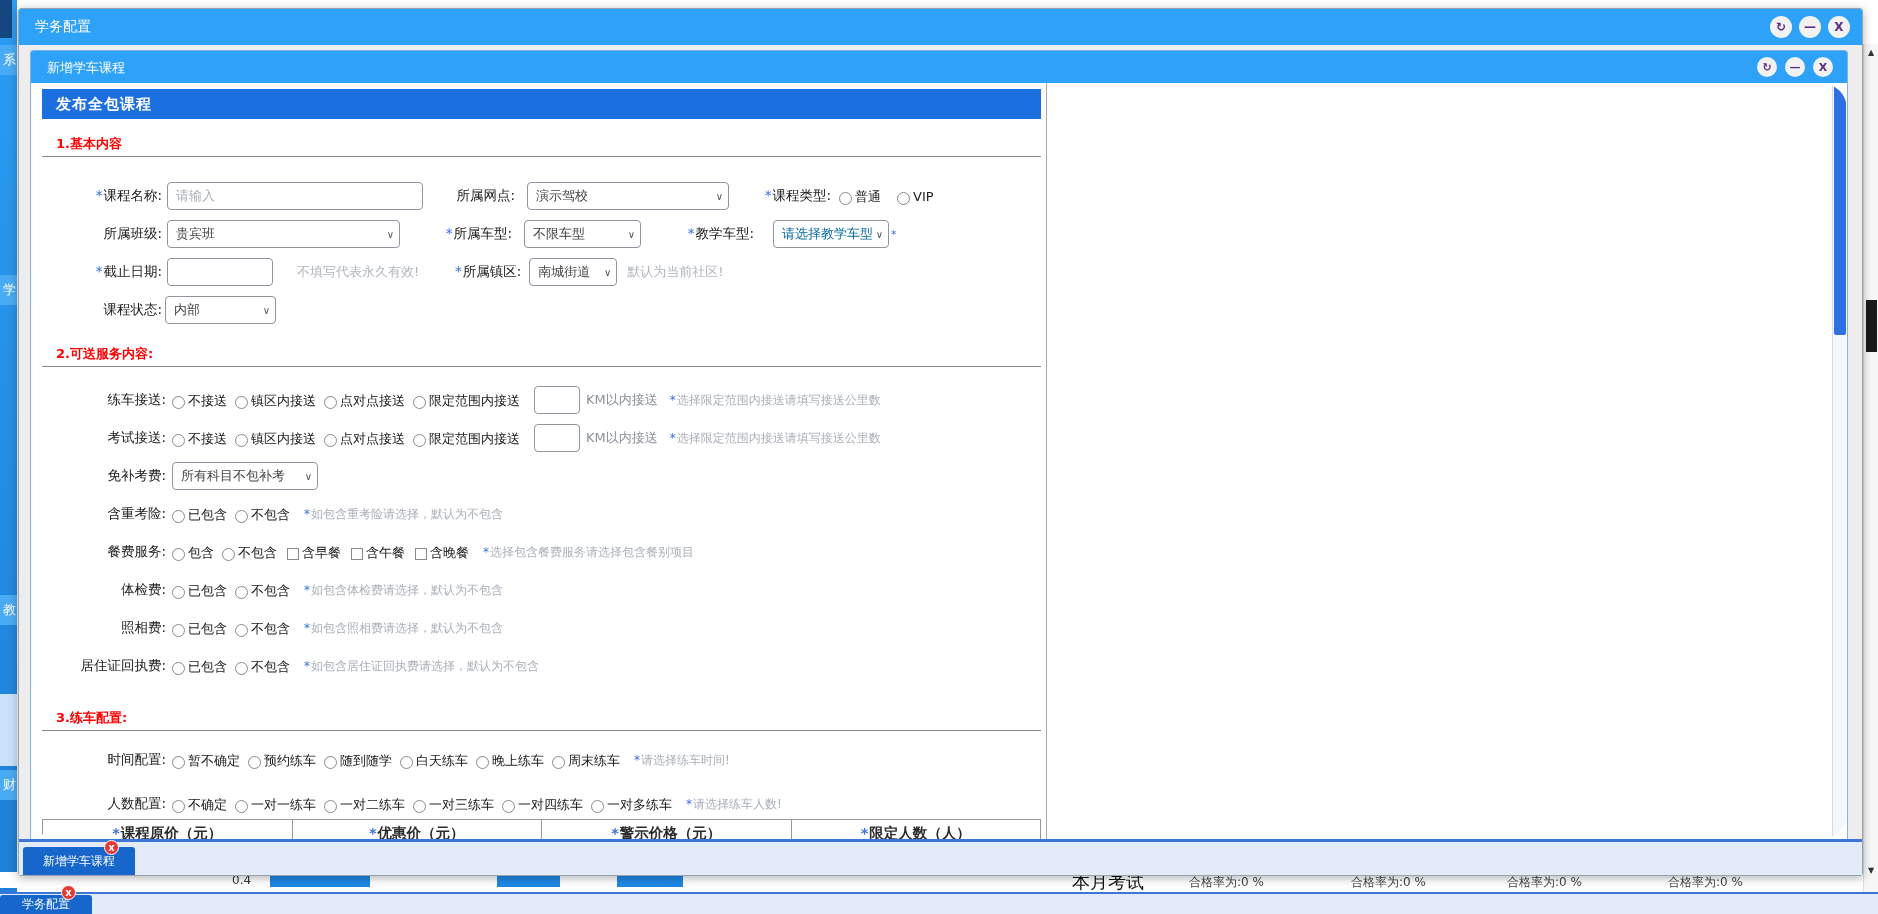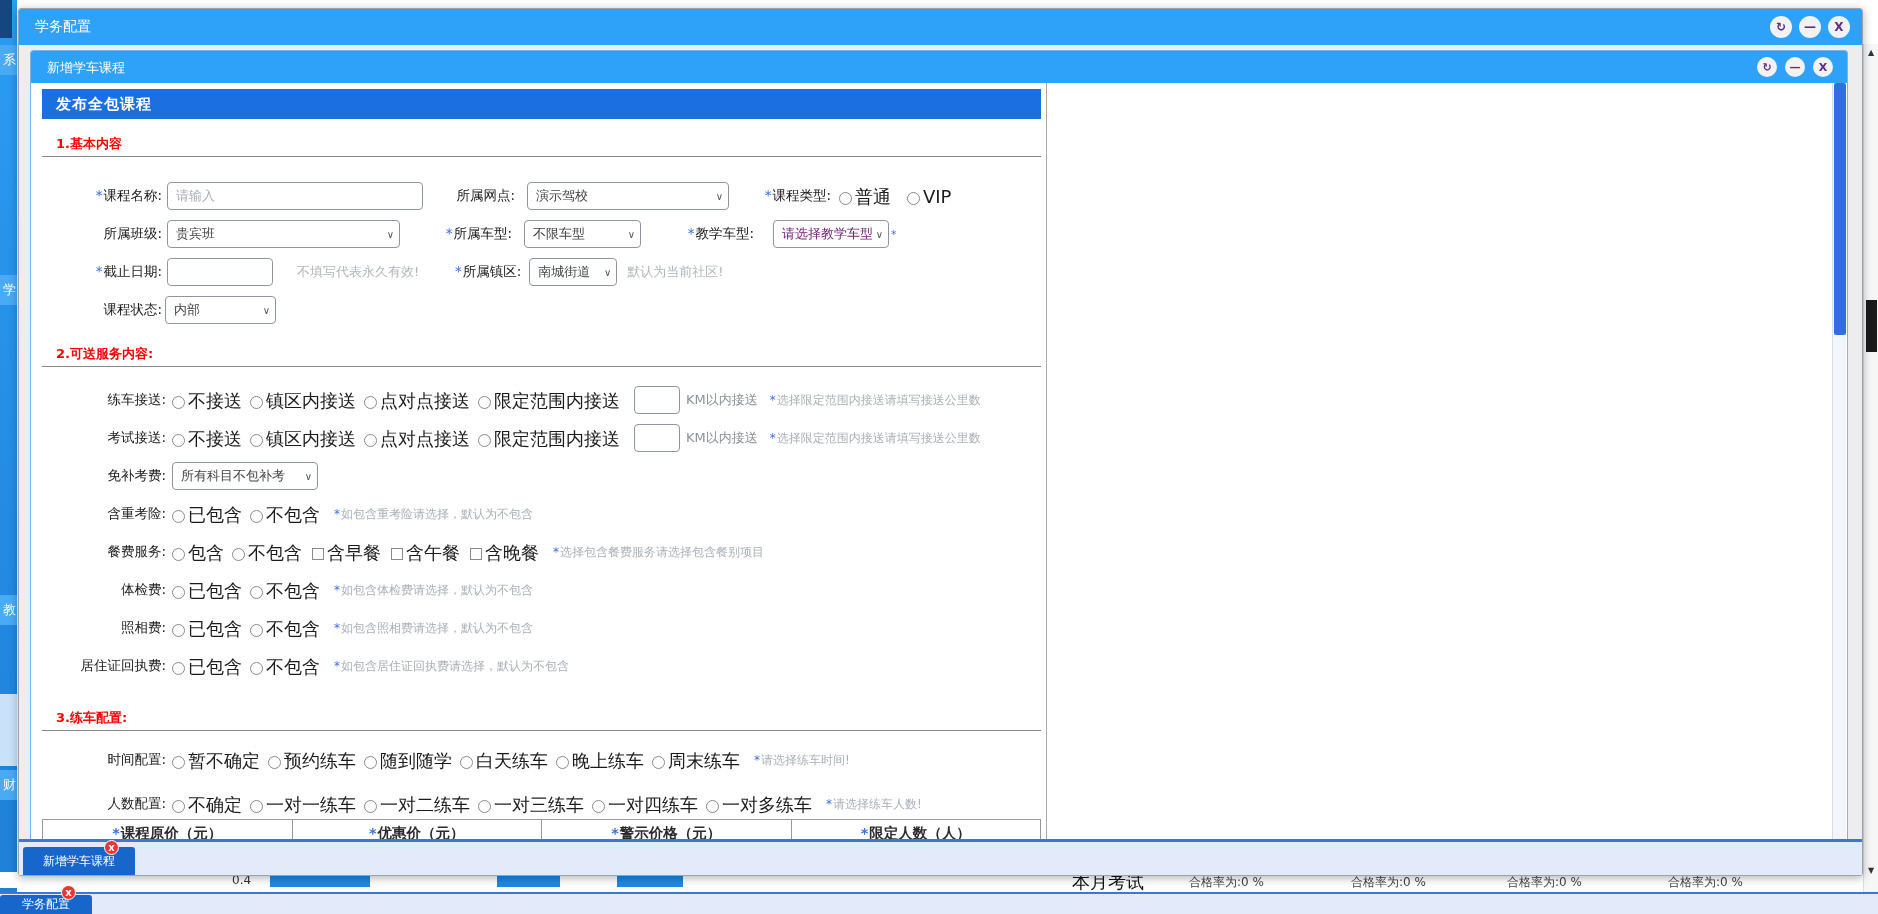--- a/index.html
+++ b/index.html
@@ -50,21 +50,21 @@
                     background:#e3ebfa; border-top:3px solid #3d76d9; z-index:5; }
   .window-taskbar .task-tab { left:4px; width:112px; height:28px; line-height:28px; }
 
   
   .inner-window { position:absolute; left:11px; top:41px; width:1818px; height:790px;
                   background:#fff; border:1px solid #7fb2e8; border-radius:3px 3px 0 0; z-index:2; }
   .titlebar.inner { height:32px; }
   .titlebar.inner .win-title { left:16px; top:8px; font-size:13px; }
   .titlebar.inner .win-btns { right:14px; top:6px; gap:8px; }
   .titlebar.inner .wbtn { width:20px; height:20px; font-size:11px; }
-  .inner-body { position:absolute; left:0; top:32px; right:0; bottom:0; background:#fff; overflow:hidden; }
+  .inner-body { position:absolute; left:0; top:32px; right:0; bottom:0; background:#fff; overflow:hidden;border-radius:26px; }
   .modal-scrollbar { position:absolute; right:1px; top:0; bottom:0; width:14px;
                      background:#f3f7fd; border-left:1px solid #d5dde8; }
   .modal-thumb { position:absolute; top:0; left:1px; width:12px; height:252px; background:#2f6fe4; border-radius:2px; }
 
   
   .form-area { position:absolute; left:6px; top:0; width:1010px; height:100%;
                border-right:1px solid #aaa; font-size:13px; color:#1b1b1b; }
   .form-header { margin:6px 0 0 5px; width:999px; height:30px; background:#1b6fde; color:#fff;
                  font-size:15px; font-weight:bold; line-height:30px; padding-left:14px; letter-spacing:1px; }
   .sec-title { margin:16px 0 0 19px; color:#f00; font-weight:bold; font-size:13px; }
@@ -78,28 +78,28 @@
   .w120 { width:120px; } .w124 { width:124px; } .w72 { width:72px; } .w82 { width:82px; }
   .w86 { width:86px; } .w88 { width:88px; }
   .req { color:#3b6fe0; font-style:normal; margin-right:1px; }
   .req.sup { font-size:11px; vertical-align:top; margin-left:2px; }
   .tinput { flex:none; border:1px solid #8f959e; border-radius:4px; height:28px; background:#fff;
             display:flex; align-items:center; padding-left:8px; }
   .ph { color:#a9b0b8;text-align:center; }
   .select { flex:none; border:1px solid #8f959e; border-radius:4px; height:28px; background:#fff;
             display:flex; align-items:center; justify-content:space-between; padding:0 5px 0 8px; }
   .sel-val { color:#444; white-space:nowrap; overflow:hidden; }
-  .sel-val.phv { color:#701a75; }
+  .sel-val.phv { color:#0369a1; }
   .chev { color:#555; font-size:10px; margin-left:4px; flex:none; }
   .opt { display:flex; align-items:flex-start; flex:none; margin-left:8px; }
   .opt.aft { margin-left:6px; }
   .rad { width:13px; height:13px; border:1px solid #8a8a8a; border-radius:50%; background:#fff;
          margin:4px 3px 0 0; flex:none; }
   .cbx { width:12px; height:12px; border:1px solid #8a8a8a; background:#fff; margin:4px 3px 0 0; flex:none; }
-  .olabel { font-size:18px; color:#1b1b1b; line-height:17px; white-space:nowrap; }
+  .olabel { font-size:13px; color:#1b1b1b; line-height:17px; white-space:nowrap; }
   .note { margin-left:14px; color:#a9b0b8; font-size:12px; white-space:nowrap; }
   .note-lite { color:#b0b6be; font-size:13px; white-space:nowrap; }
   .km-input { width:46px; margin-left:14px; }
   .km-label { margin-left:6px; color:#8b929a; font-size:13px; white-space:nowrap; }
   .ml10 { margin-left:10px; } .ml12 { margin-left:12px; } .ml16 { margin-left:16px; }
   .ml20 { margin-left:20px; } .ml24 { margin-left:24px; } .ml36 { margin-left:36px;text-align:center; }
 
   .ptable { margin-left:5px; width:999px; height:28px; border:1px solid #999; display:flex; }
   .pt-cell { flex:1; border-right:1px solid #999; display:flex; align-items:center;
              justify-content:center; font-size:14.5px; font-weight:bold; color:#2b2b2b; }

